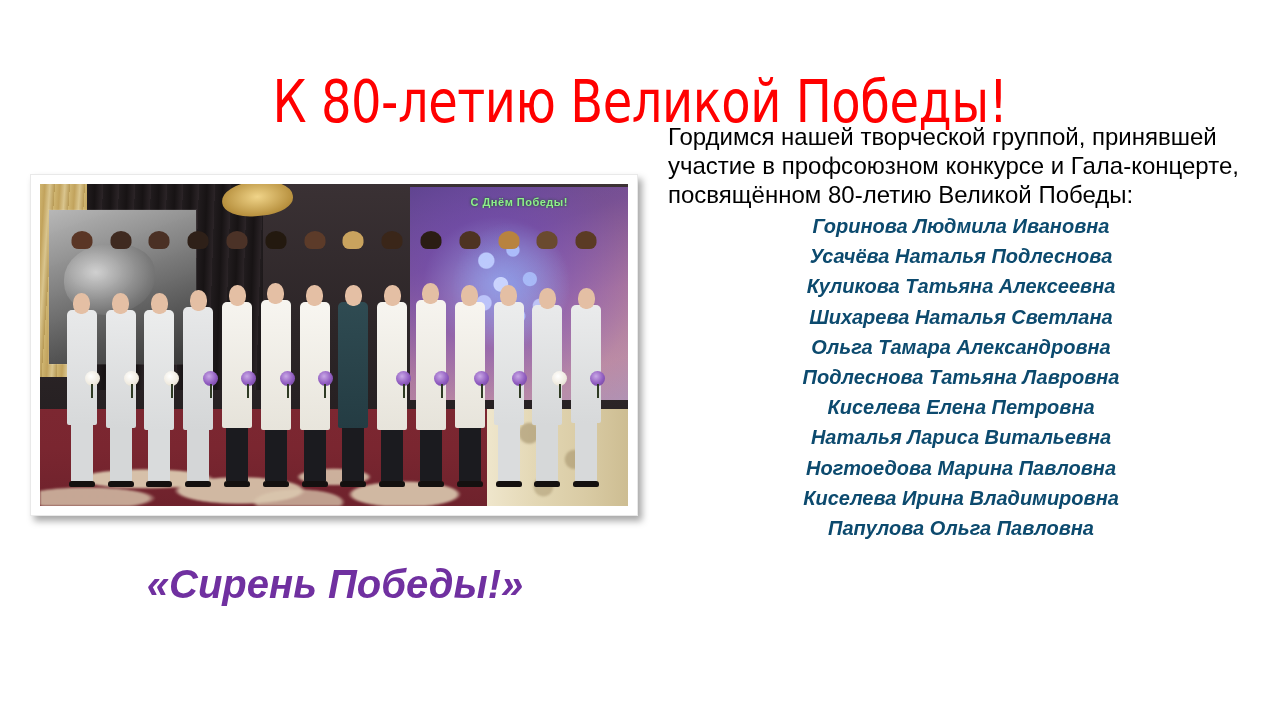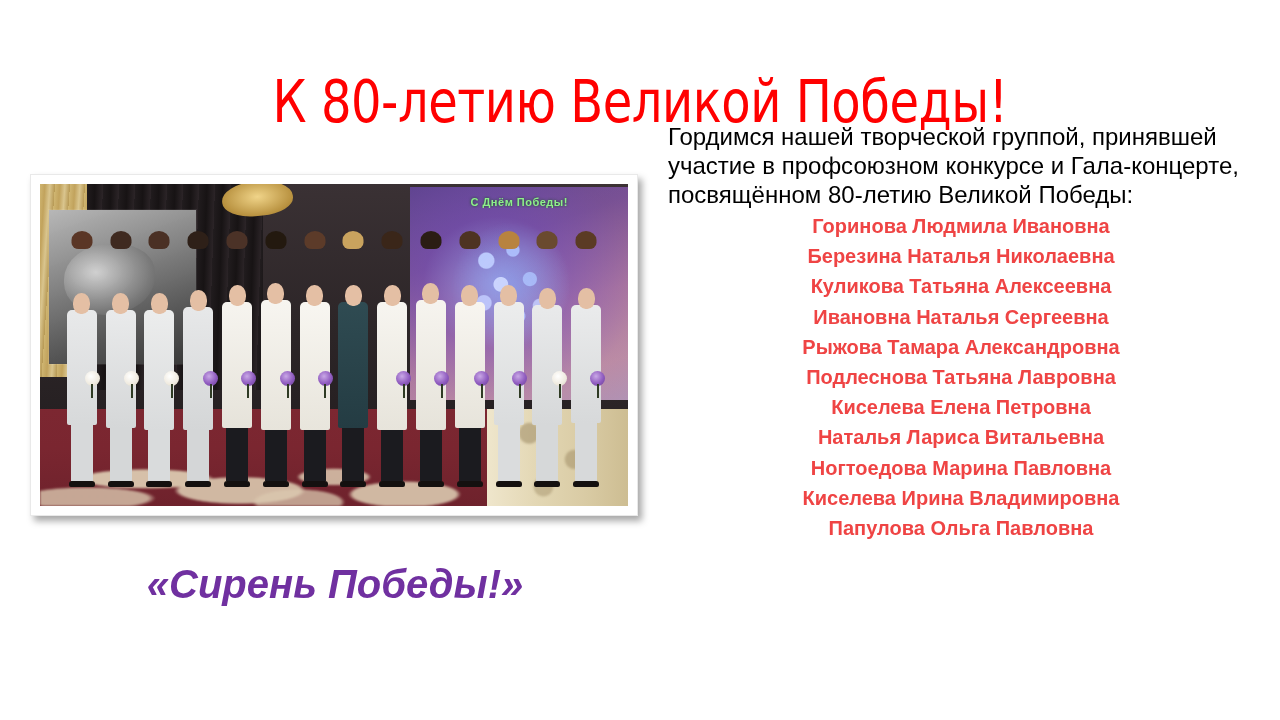--- a/index.html
+++ b/index.html
@@ -317,24 +317,25 @@
     line-height: 29px;
     text-align: left;
     margin: 0 0 2px 0;
   }
   .names {
     list-style: none;
     margin: 0;
     padding: 0;
   }
   .names li {
-    color: #ef4444;
+    color: #0c4a6e;
     font-size: 20px;
     line-height: 30.2px;
     font-weight: bold;
+    font-style: italic;
     text-align: center;
     white-space: nowrap;
   }
 </style>
 </head>
 <body>
 
 <div class="slide">
 
   <h1 class="slide-title">К 80-летию Великой Победы!</h1>
@@ -490,24 +491,24 @@
       </div>
     </div>
   </div>
 
   <div class="caption">«Сирень Победы!»</div>
 
   <div class="text-col">
     <p class="intro">Гордимся нашей творческой группой, принявшей участие в профсоюзном конкурсе и Гала-концерте, посвящённом 80-летию Великой Победы:</p>
     <ul class="names">
         <li>Горинова Людмила Ивановна</li>
-        <li>Березина Наталья Николаевна</li>
+        <li>Усачёва Наталья Подлеснова</li>
         <li>Куликова Татьяна Алексеевна</li>
-        <li>Ивановна Наталья Сергеевна</li>
-        <li>Рыжова Тамара Александровна</li>
+        <li>Шихарева Наталья Светлана</li>
+        <li>Ольга Тамара Александровна</li>
         <li>Подлеснова Татьяна Лавровна</li>
         <li>Киселева Елена Петровна</li>
         <li>Наталья Лариса Витальевна</li>
         <li>Ногтоедова Марина Павловна</li>
         <li>Киселева Ирина Владимировна</li>
         <li>Папулова Ольга Павловна</li>
       </ul>
   </div>
 
 </div>

